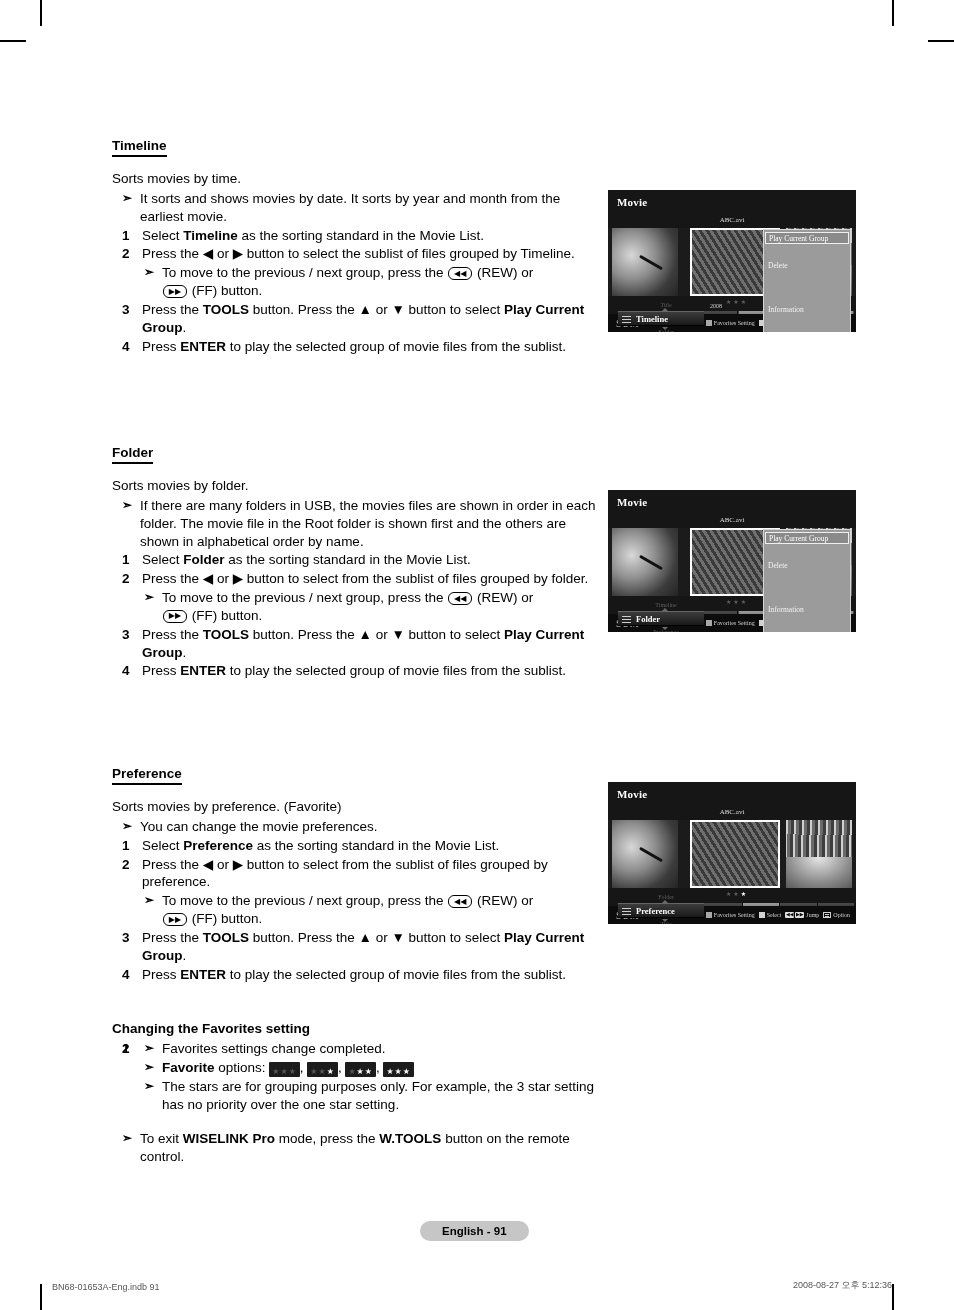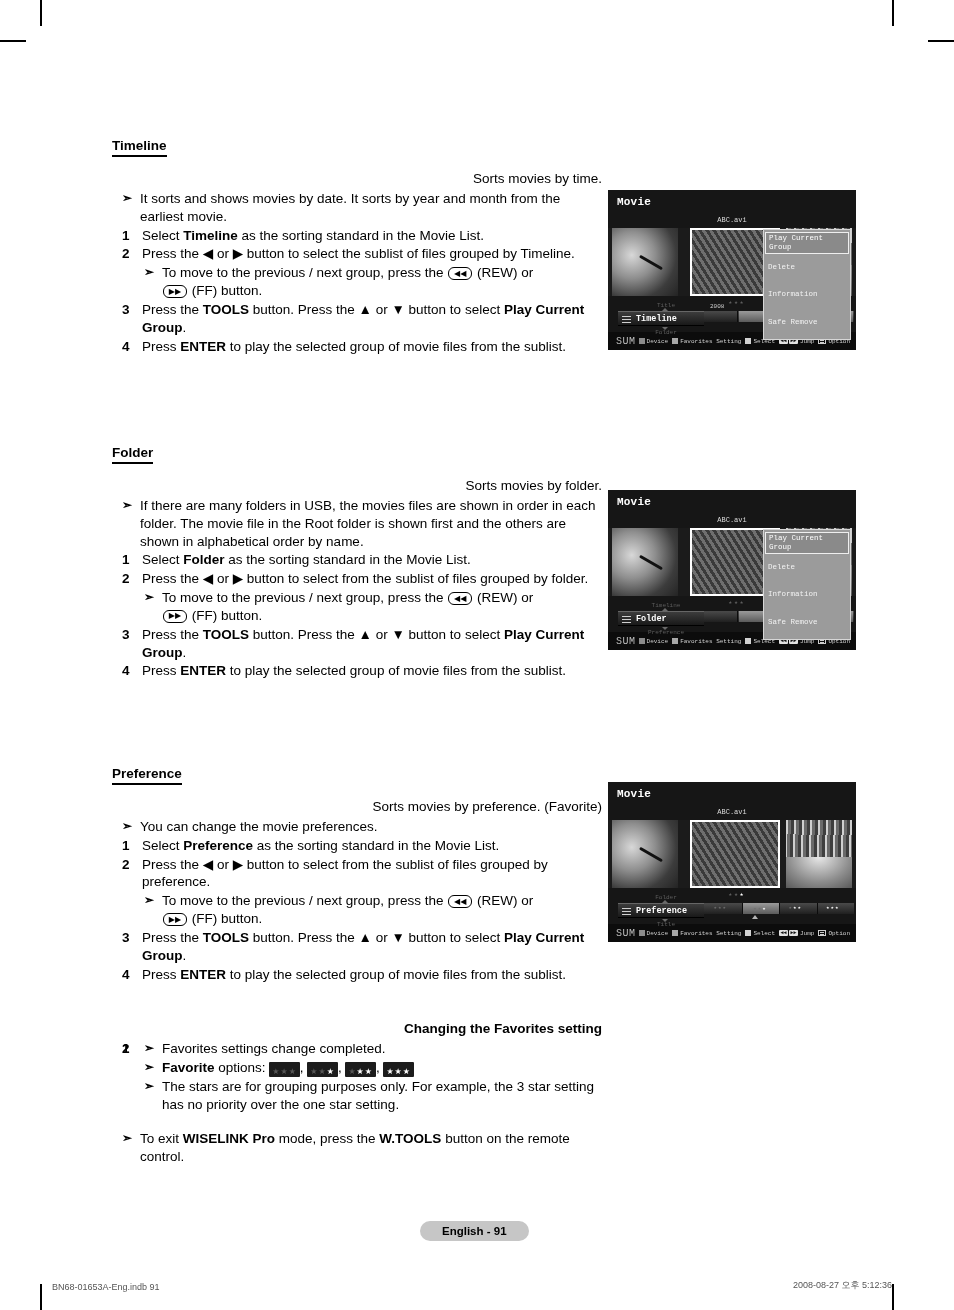--- a/index.html
+++ b/index.html
@@ -28,21 +28,21 @@
   .col-left  { position: absolute; left: 112px; width: 490px; }
   .col-right { position: absolute; left: 608px; width: 250px; }
 
   h2.section-head {
     font-size: 13.5px; font-weight: bold; margin: 0 0 7px 0;
     display: inline-block; border-bottom: 2px solid #000; padding-bottom: 1px;
     line-height: 1.2;
   }
   .head-wrap { margin-bottom: 6px; }
 
-  p.lead { font-size: 13.5px; margin: 0 0 2px 0; line-height: 1.32; text-align: right; }
+  p.lead { font-size: 13.5px; margin: 0 0 2px 0; line-height: 1.32; }
 
   
   .bul {
     position: relative; padding-left: 28px; font-size: 13.5px;
     line-height: 1.32; margin: 1px 0;
   }
   .bul.indent { padding-left: 50px; }
   .bul > .arrow {
     position: absolute; left: 10px; top: 1px;
     font-size: 12px; line-height: 1.32; font-weight: bold;
@@ -75,23 +75,23 @@
   .favchip {
     display: inline-block; vertical-align: -2px;
     background: #1c1c1c; padding: 1px 3px; border-radius: 1px;
     line-height: 1; margin: 0 0px;
   }
   .favchip .st { font-size: 8px; letter-spacing: 1px; color: #565656; }
   .favchip .st.on { color: #ffffff; }
 
   
   .tv {
-    position: relative; width: 248px; height: 160px;
+    position: relative; width: 248px; height: 142px;
     background: #161616; overflow: hidden;
-    font-family: Liberation Mono, monospace;
+    font-family: Liberation Serif, serif;
   }
   .tv-title {
     position: absolute; left: 9px; top: 6px;
     color: #fff; font-size: 11px; font-weight: bold; letter-spacing: .2px;
   }
   .tv-filename {
     position: absolute; left: 0; right: 0; top: 26px; text-align: center;
     color: #dcdcdc; font-size: 7px;
   }
   .tv-body {
@@ -123,21 +123,21 @@
   }
   .stars-row .on { color: #ffffff; }
 
   
   .tools-menu {
     position: absolute; left: 155px; top: 39px; width: 88px;
     background: #9b9b9b; border: 1px solid #d6d6d6; padding: 2px 0 3px 0;
     z-index: 5;
   }
   .tools-menu .mi {
-    font-size: 7.5px; color: #f2f2f2; padding: 9px 4px; line-height: 1.25;
+    font-size: 7.5px; color: #f2f2f2; padding: 17px 4px; line-height: 1.25;
   }
   .tools-menu .mi.sel {
     color: #ffffff; background: #8a8a8a; border: 1px solid #efefef;
     padding: 0.5px 3px; margin: 0 1px;
   }
 
   
   .sortwheel { position: absolute; left: 6px; top: 112px; width: 90px; height: 34px; z-index: 4; }
   .sw-above, .sw-below {
     position: absolute; left: 16px; width: 72px; text-align: center;

